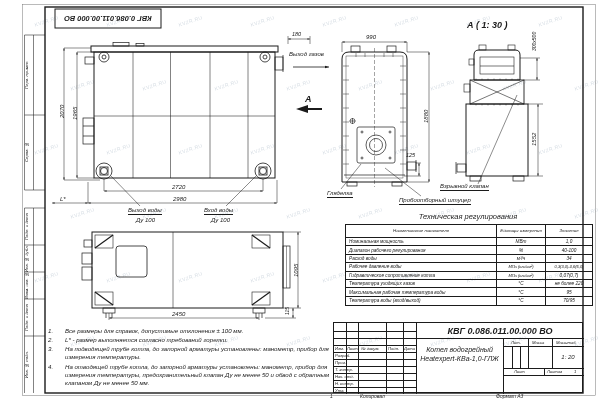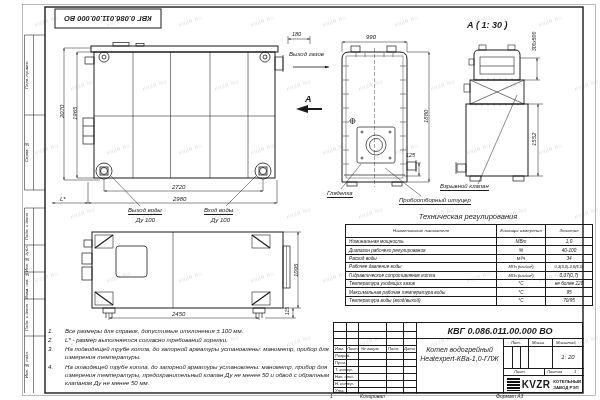--- a/index.html
+++ b/index.html
@@ -410,23 +410,15 @@
   <div class="vline" style="left:186px;top:23px;height:22px;"></div>
   <div class="vline" style="left:210px;top:45px;height:7px;"></div>
   <span class="lbl" style="left:177px;top:17.5px;">Лит.</span>
   <span class="lbl" style="left:198px;top:17.5px;">Масса</span>
   <span class="lbl" style="left:222px;top:17.5px;">Масштаб</span>
   <div class="abs ctr" style="left:218px;top:23px;width:32px;height:22px;font-style:italic;font-size:6px;">1: 20</div>
   <span class="lbl" style="left:180px;top:46.5px;">Лист</span>
   <span class="lbl" style="left:213px;top:46.5px;">Листов</span>
   <span class="lbl" style="left:240px;top:46.5px;">1</span>
 
-  <div class="abs" style="left:170px;top:52px;width:80px;height:19px;display:flex;align-items:center;justify-content:center;">
-    <div class="logo-mark"></div>
-    <span style="font-weight:bold;font-size:10px;letter-spacing:.3px;">KVZR</span>
-    <div style="margin-left:3px;font-size:4.3px;font-weight:bold;line-height:1.2;">
-      <div>КОТЕЛЬНЫЙ</div>
-      <div>ЗАВОД РЭП</div>
-    </div>
-  </div>
 </div>
 
 </div>
 
 </body></html>

